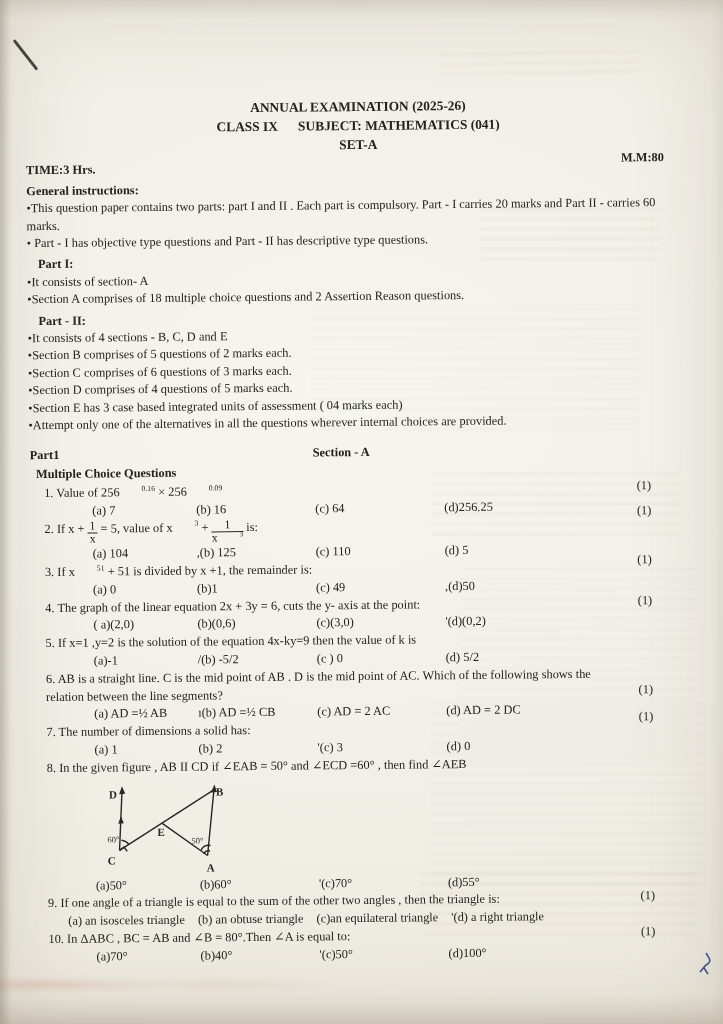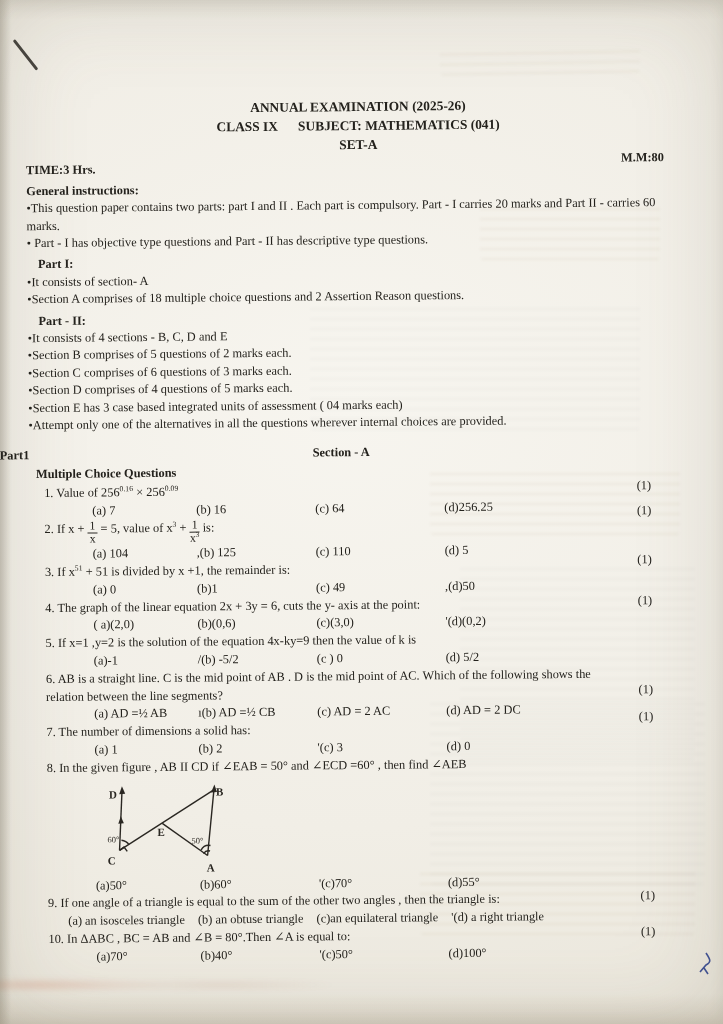--- a/index.html
+++ b/index.html
@@ -35,34 +35,34 @@
     transform:rotate(-0.55deg);transform-origin:360px 480px;
     font-size:12.4px;line-height:17.4px;}
   .title-block{padding-top:97px;text-align:center;font-weight:bold;font-size:13.4px;line-height:19px;}
   .pre{white-space:pre;}
   .mm{font-weight:bold;text-align:right;padding-right:56px;margin-top:-2px;}
   .time{font-weight:bold;margin-left:29px;margin-top:-10px;}
   .gi-head{font-weight:bold;margin-left:29px;margin-top:3px;}
   .ins{margin-left:29px;margin-right:52px;}
   .sub-head{font-weight:bold;margin-left:40px;margin-top:4px;}
   .secA{position:relative;margin-top:12px;height:18px;font-weight:bold;}
-  .part-label{}
+  .part-label{margin-left:30px;}
   .section-label{position:absolute;left:0;right:40px;text-align:center;top:0;}
   .mcq-head{font-weight:bold;margin-left:36px;margin-top:1px;}
   .questions{margin-left:44px;margin-top:2px;line-height:17.8px;}
   .question{position:relative;}
   .qline{padding-right:95px;}
   .marks{position:absolute;right:72px;top:-2px;}
   .q-2 .marks{top:-13px;}
   .q-3 .marks{top:-7px;}
   .q-6 .marks{top:16px;}
   .q-7 .marks{top:-10px;}
   .opts{display:grid;grid-template-columns:104px 119px 129px auto;margin-left:48px;}
   .opts.inline{display:flex;gap:13px;margin-left:20px;}
-  sup{font-size:.62em;line-height:0;vertical-align:super;}
+  sup{font-size:.62em;line-height:0;vertical-align:super;margin-left:22px;}
   .frac{display:inline-block;text-align:center;vertical-align:top;line-height:1.05;font-size:.95em;}
   .fnum{display:block;border-bottom:1.2px solid #2a2824;padding:0 2px;}
   .fden{display:block;}
   .fig{margin:3px 0 1px 52px;display:block;}
   .fig line, .fig path{stroke:#2a2722;stroke-width:1.4;fill:none;}
   .fig polygon{fill:#2a2722;stroke:none;}
   .fig text{font-family:"Liberation Serif","DejaVu Serif",serif;font-size:11px;fill:#2a2722;font-weight:bold;}
   .fig text.small{font-size:8.5px;font-weight:normal;}
 </style>
 </head>

